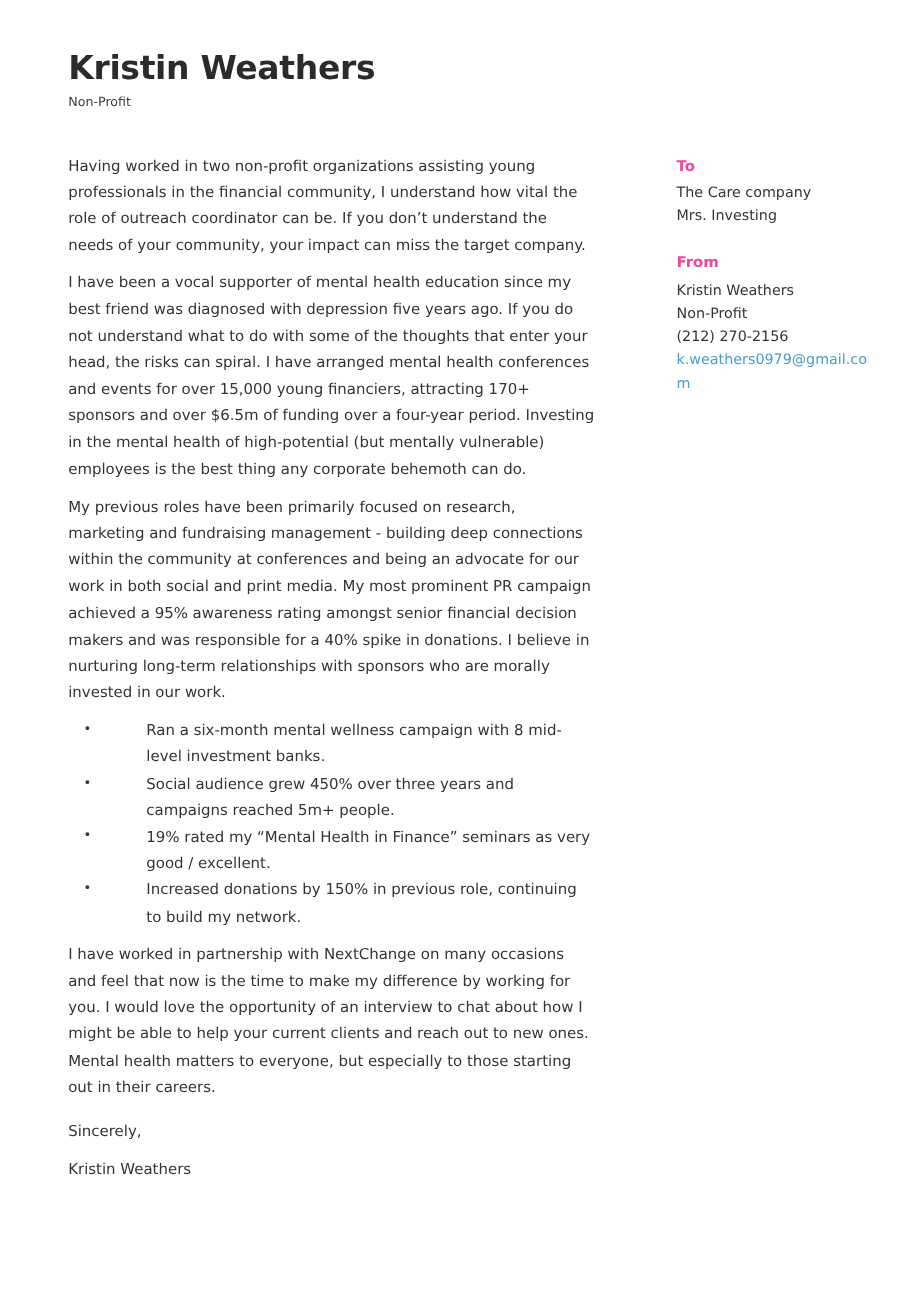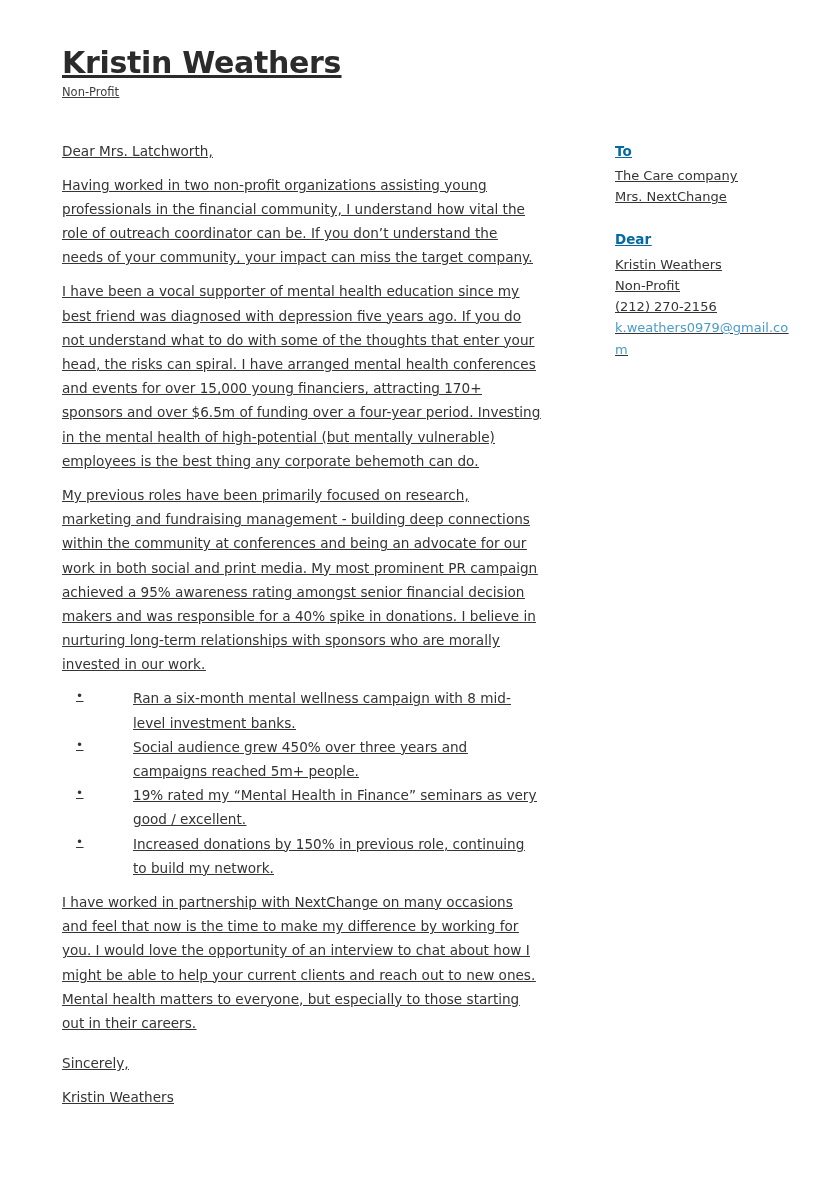--- a/index.html
+++ b/index.html
@@ -1,15 +1,15 @@
 <!DOCTYPE html>
 <html><head>
 <meta charset="utf-8">
 <style>
-  * { margin: 0; padding: 0; box-sizing: border-box; text-decoration: underline; }
+  * { margin: 0; padding: 0; box-sizing: border-box; }
   html, body { background: #ffffff; }
   .page {
     width: 840px;
     height: 1187px;
     margin: 0 auto;
     background: #ffffff;
     font-family: "DejaVu Sans", "Liberation Sans", sans-serif;
     color: #343434;
     padding: 46px 50px 40px 62px;
     overflow: hidden;
@@ -66,21 +66,21 @@
     flex: 0 0 175px;
     width: 175px;
     font-size: 13px;
     line-height: 1.62;
     color: #343434;
     padding-top: 2px;
   }
   .sidebar .block { margin-bottom: 22px; }
   .sidebar .label {
     font-weight: 700;
-    color: #0369a1;
+    color: #ec4899;
     font-size: 13.5px;
     margin-bottom: 3px;
   }
   .email-link {
     text-decoration: none;
     cursor: pointer;
     word-break: break-all;
   }
 </style>
 </head>
@@ -89,21 +89,20 @@
 <div class="page">
 
   <header class="letter-header">
     <h1 class="candidate-name" style="color: rgb(43, 43, 43);">Kristin Weathers</h1>
     <div class="candidate-profession">Non-Profit</div>
   </header>
 
   <div class="columns">
 
     <main class="letter-body">
-      <p class="salutation">Dear Mrs. Latchworth,</p>
 
       <p>Having worked in two non-profit organizations assisting young professionals in the financial community, I understand how vital the role of outreach coordinator can be. If you don’t understand the needs of your community, your impact can miss the target company.</p>
       <p>I have been a vocal supporter of mental health education since my best friend was diagnosed with depression five years ago. If you do not understand what to do with some of the thoughts that enter your head, the risks can spiral. I have arranged mental health conferences and events for over 15,000 young financiers, attracting 170+ sponsors and over $6.5m of funding over a four-year period. Investing in the mental health of high-potential (but mentally vulnerable) employees is the best thing any corporate behemoth can do.</p>
       <p>My previous roles have been primarily focused on research, marketing and fundraising management - building deep connections within the community at conferences and being an advocate for our work in both social and print media. My most prominent PR campaign achieved a 95% awareness rating amongst senior financial decision makers and was responsible for a 40% spike in donations. I believe in nurturing long-term relationships with sponsors who are morally invested in our work.</p>
 
       <ul class="achievements-list">
         <li>
           <span class="bullet-marker">•</span>
           <span class="li-text">Ran a six-month mental wellness campaign with 8 mid-level investment banks.</span>
         </li>
@@ -126,24 +125,24 @@
       <p class="signoff">Sincerely,</p>
       <p class="signature">Kristin Weathers</p>
     </main>
 
     <div class="col-gap"></div>
 
     <aside class="sidebar">
       <div class="block">
         <div class="label">To</div>
         <div>The Care company</div>
-        <div>Mrs. NextChange</div>
+        <div>Mrs. Investing</div>
       </div>
       <div class="block">
-        <div class="label">Dear</div>
+        <div class="label">From</div>
         <div>Kristin Weathers</div>
         <div>Non-Profit</div>
         <div>(212) 270-2156</div>
         <a class="email-link" style="color: rgb(74, 155, 201);">k.weathers0979@gmail.com</a>
       </div>
     </aside>
 
   </div>
 </div>
 

